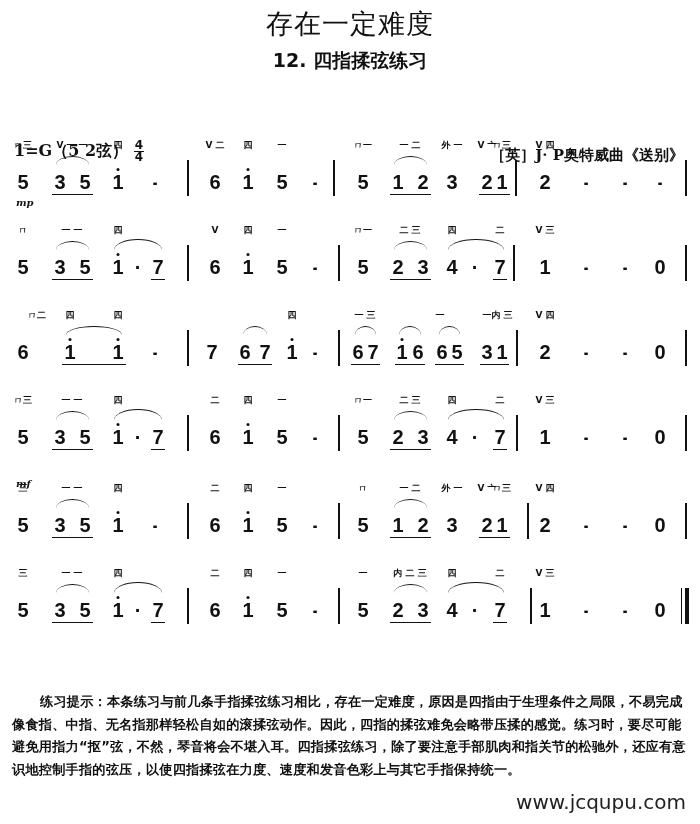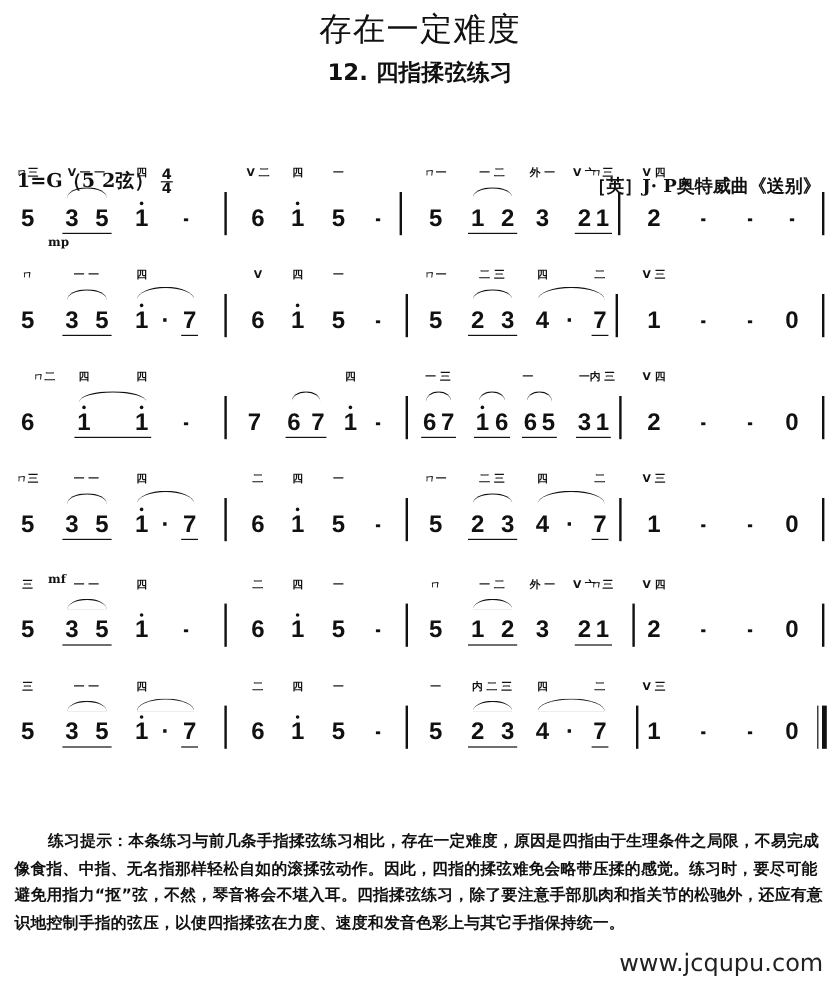--- a/index.html
+++ b/index.html
@@ -10,21 +10,21 @@
   .frac { display: inline-flex; flex-direction: column; align-items: center; font-family: "DejaVu Sans", sans-serif; font-size: 12px; line-height: 11px; margin-left: 6px; font-weight: bold; }
   .frac span { display: block; }
   .frac .bar { width: 10px; height: 0; border-top: 1.5px solid #111; }
   .composer { position: absolute; right: 16px; top: 146px; font-family: "DejaVu Serif", serif; font-weight: bold; font-size: 15px; }
   .tok { position: absolute; font-family: "Liberation Sans", sans-serif; font-weight: bold; font-size: 20px; line-height: 20px; transform: translateX(-50%); text-align: center; }
   .fg  { position: absolute; font-size: 9px; font-weight: bold; line-height: 10px; transform: translateX(-50%); text-align: center; white-space: pre; }
   .bl  { position: absolute; width: 2px; background: #111; }
   .ul  { position: absolute; height: 0; border-top: 1.5px solid #111; }
   .slur { position: absolute; border-top: 1.5px solid #111; border-radius: 50% 50% 0 0 / 100% 100% 0 0; height: 8px; }
   .dot-above { position: absolute; width: 3px; height: 3px; border-radius: 50%; background: #111; transform: translateX(-50%); }
-  .dyn { position: absolute; font-family: "DejaVu Serif", serif; font-weight: bold; font-size: 10px; margin-left: 24px; }
+  .dyn { position: absolute; font-family: "DejaVu Serif", serif; font-style: italic; font-weight: bold; font-size: 10px; }
 
   .tips { position: absolute; left: 12px; right: 12px; top: 691px; font-family: "DejaVu Sans", sans-serif; font-size: 13.2px; font-weight: bold; line-height: 22.5px; text-indent: 28px; letter-spacing: 0.2px; }
   .watermark { position: absolute; right: 14px; top: 790px; font-family: "DejaVu Sans", sans-serif; font-size: 20px; color: #222; }
 </style>
 </head>
 <body>
 
 <div class="title">存在一定难度</div>
 <div class="subtitle">12. 四指揉弦练习</div>
 

